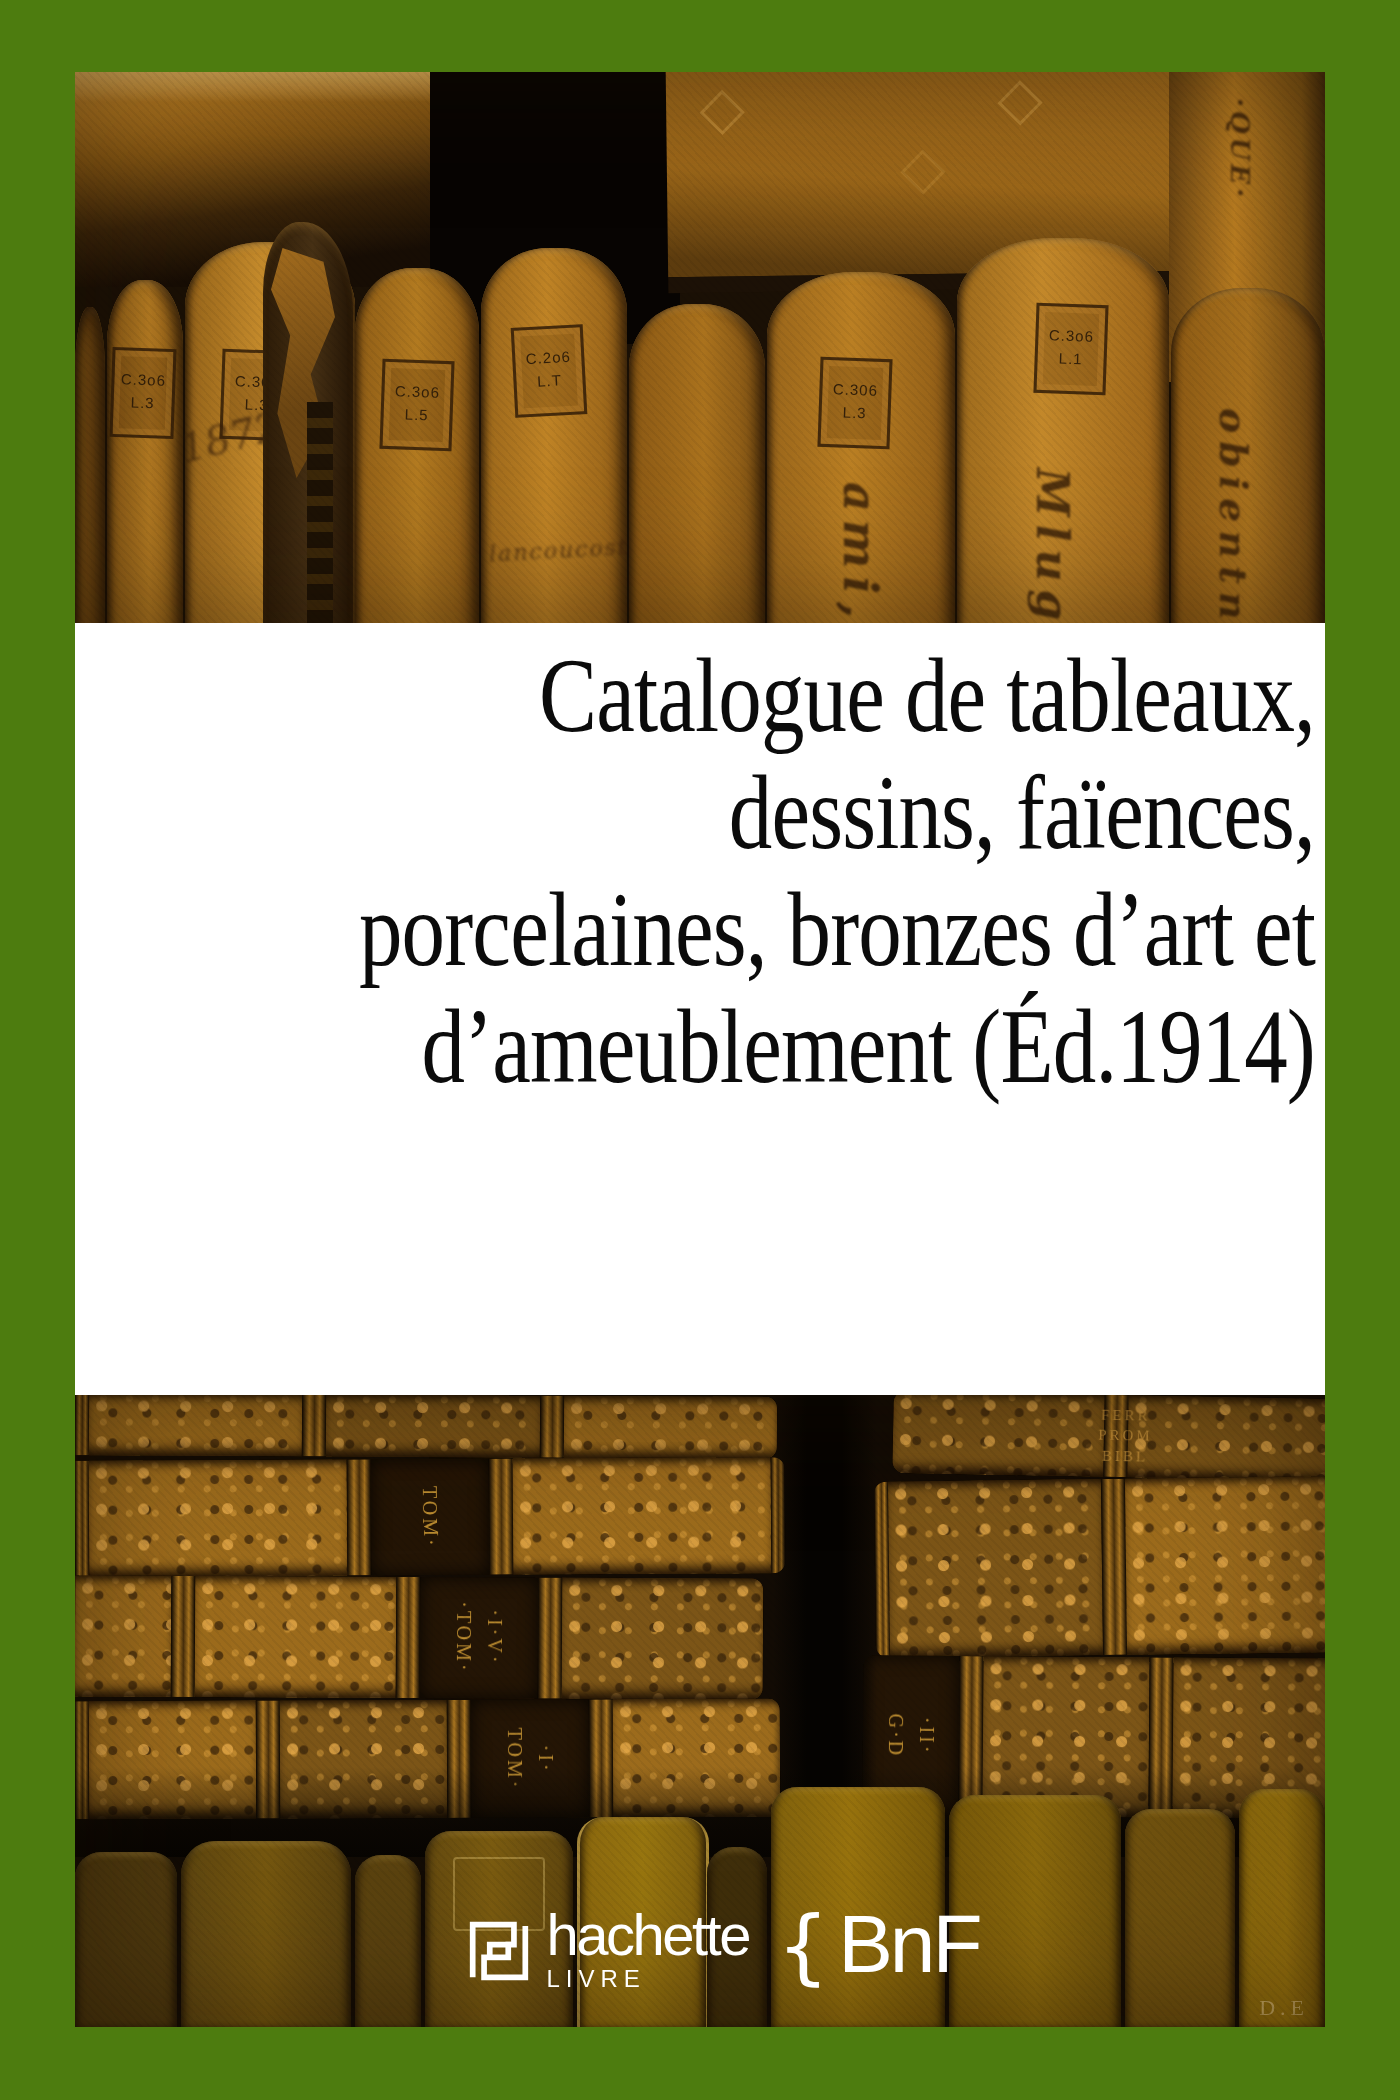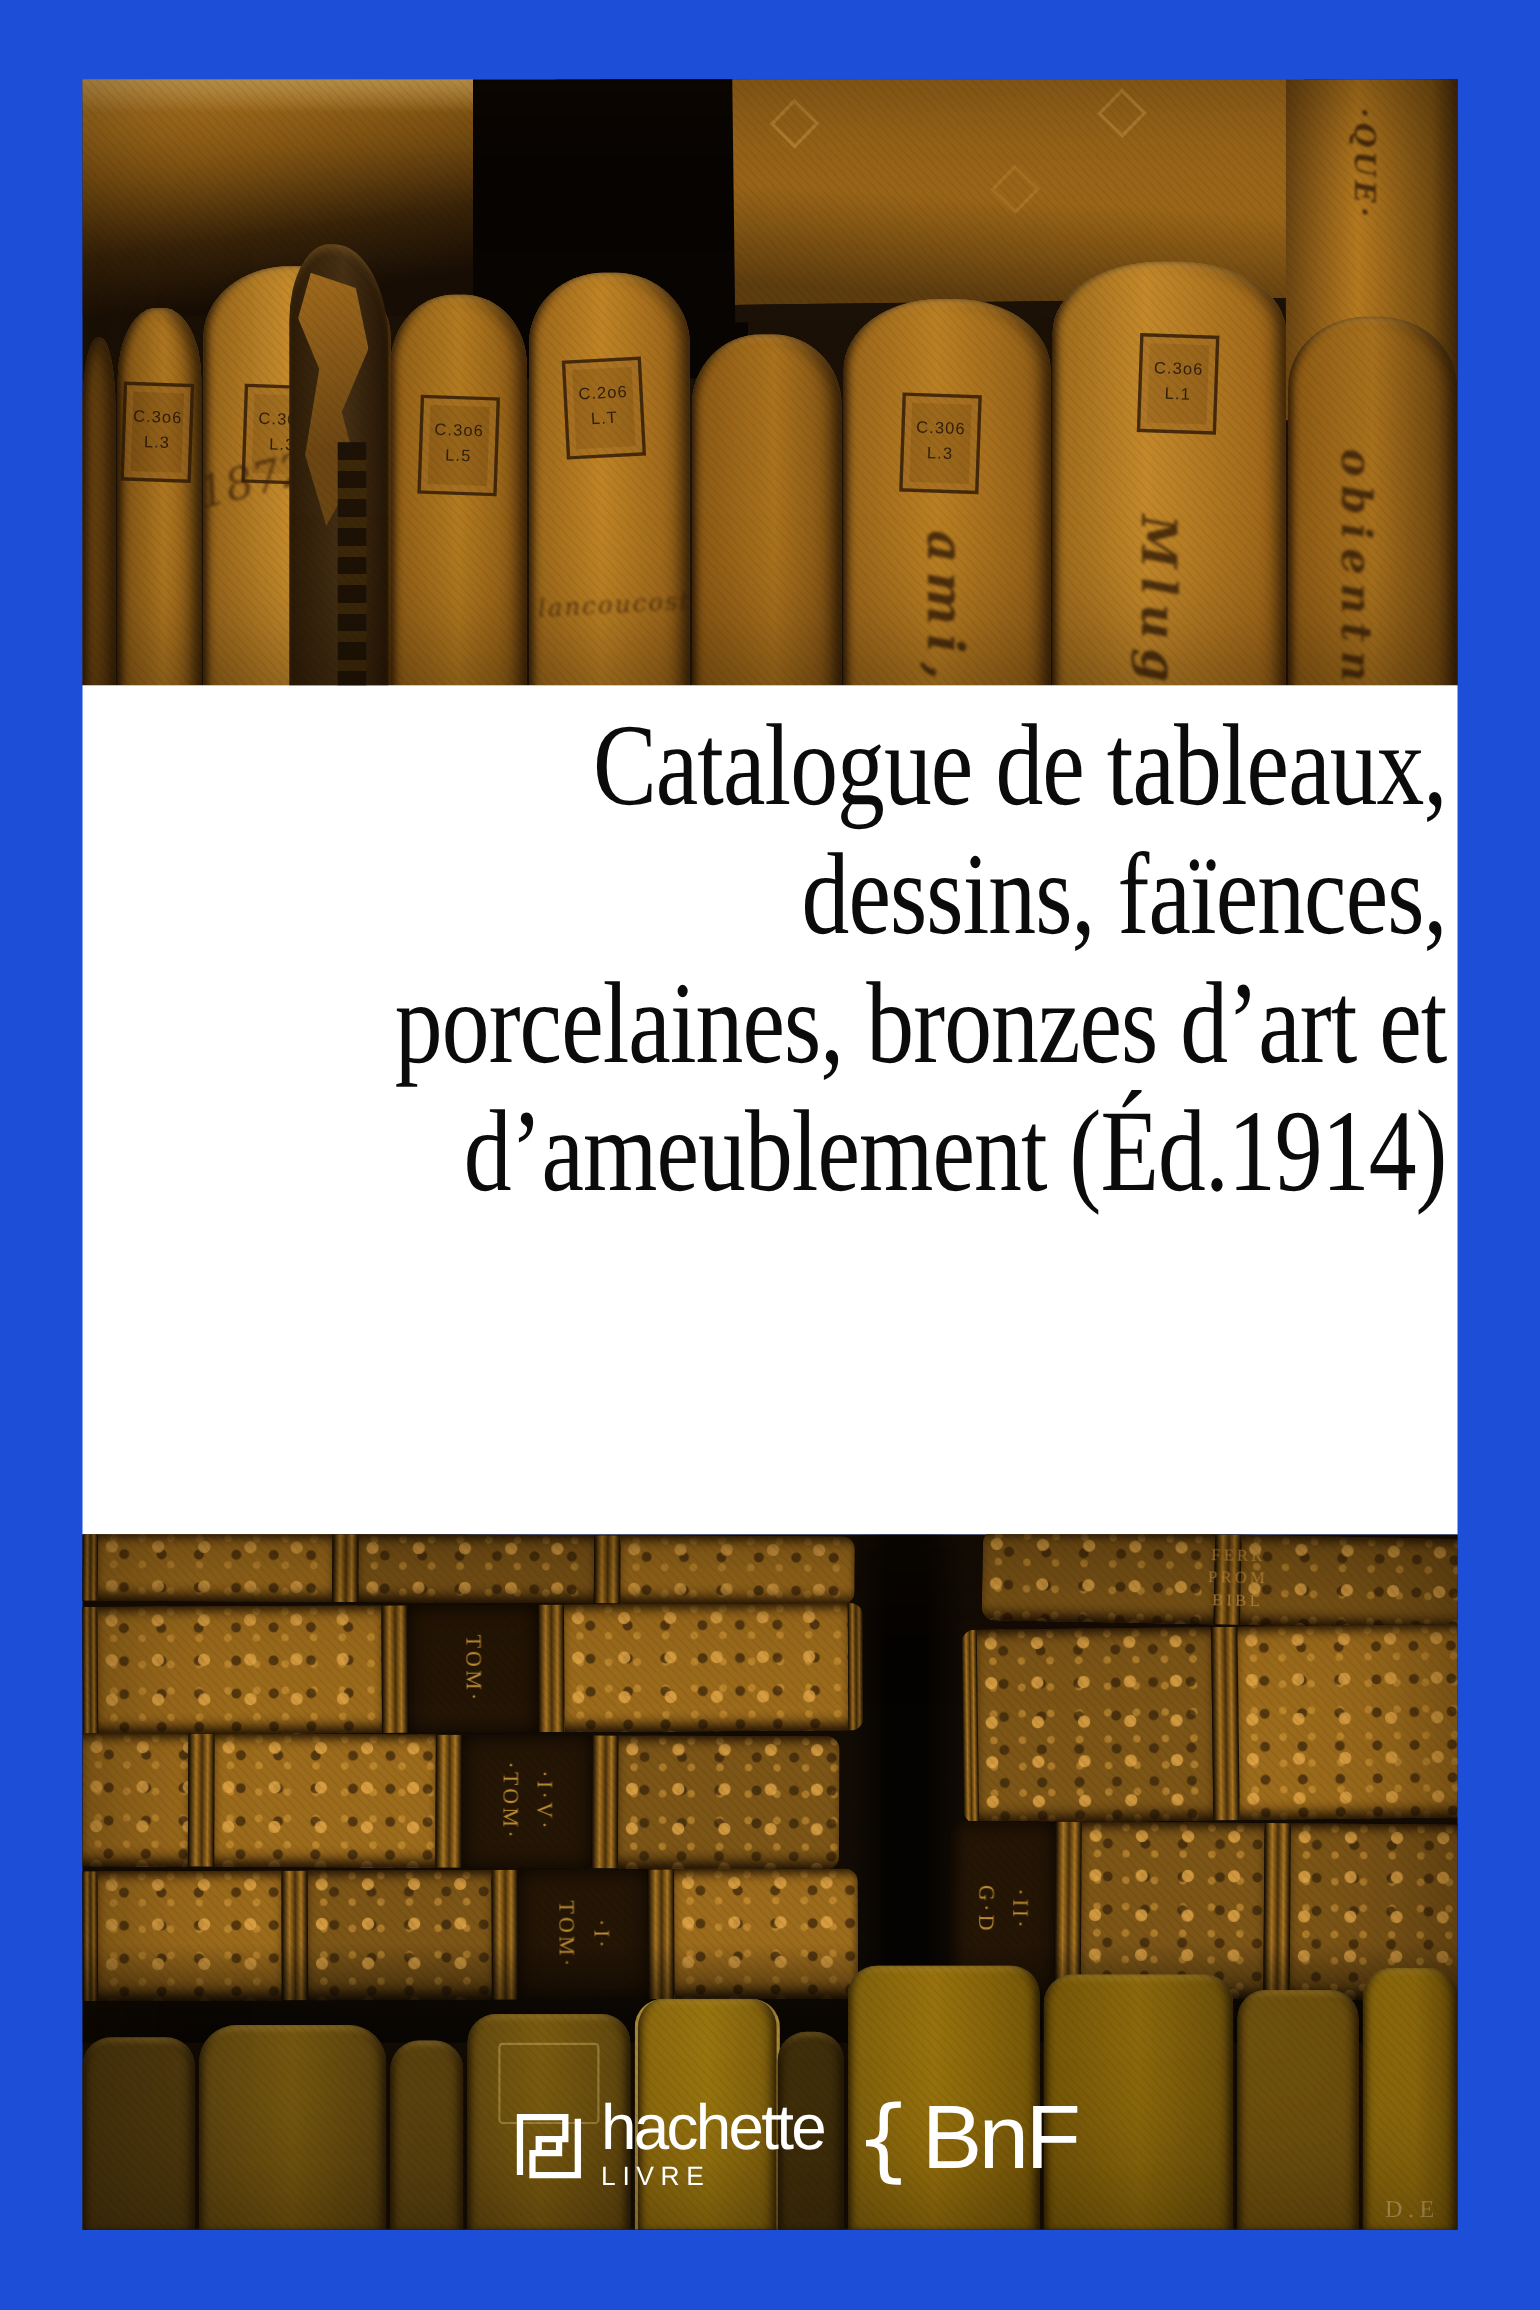--- a/index.html
+++ b/index.html
@@ -1,16 +1,16 @@
 <!DOCTYPE html>
 <html><head>
 <meta charset="utf-8">
 <style>
   html,body{margin:0;padding:0;background:#888;}
-  .cover{position:relative;width:1400px;height:2100px;background:#1d4ed8;overflow:hidden;
+  .cover{position:relative;width:1400px;height:2100px;background:#4d7c0f;overflow:hidden;
          font-family:"Liberation Sans",sans-serif;}
   .canvas{position:absolute;left:75px;top:72px;width:1250px;height:1955px;}
 
   
   .photo{position:absolute;left:0;width:1250px;overflow:hidden;}
   .photo::after{content:"";position:absolute;inset:0;pointer-events:none;z-index:40;
     box-shadow:inset 0 0 130px rgba(24,12,2,.55);
     background:repeating-linear-gradient(47deg,rgba(0,0,0,.05) 0 2px,transparent 2px 6px);}
 
   

